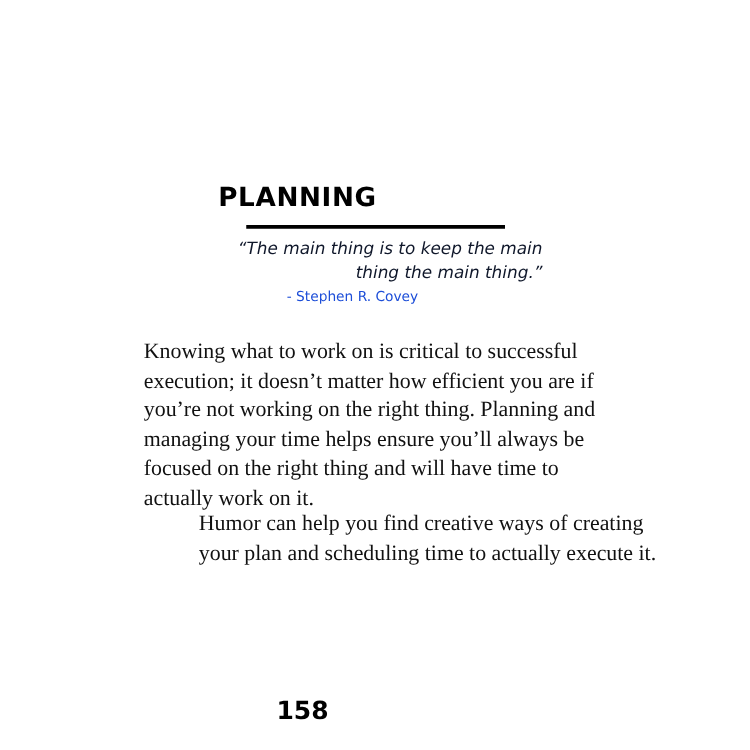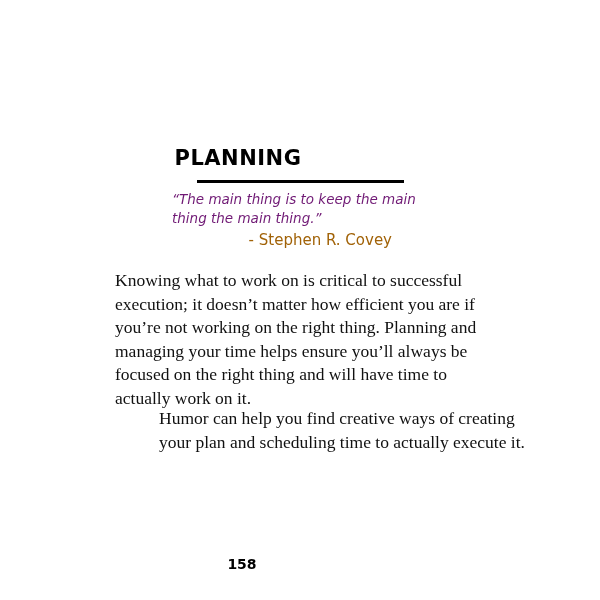--- a/index.html
+++ b/index.html
@@ -44,28 +44,29 @@
     position: absolute;
     top: 190px;
     left: 172px;
     width: 262px;
   }
   .quote-text {
     font-family: "DejaVu Sans", sans-serif;
     font-style: italic;
     font-size: 13.5px;
     line-height: 19px;
-    color: #701a75;
+    color: #0f172a;
+    text-align: right;
   }
   .quote-attrib {
     margin-top: 3px;
-    text-align: right;
+    text-align: center;
     font-family: "DejaVu Sans", sans-serif;
-    font-size: 15px;
-    color: #a16207;
+    font-size: 11px;
+    color: #1d4ed8;
     padding-right: 42px;
   }
   .body-block {
     position: absolute;
     left: 115px;
     width: 375px;
   }
   .para {
     font-family: "Liberation Serif", serif;
     font-size: 17.5px;
@@ -76,21 +77,21 @@
   .para-1 { top: 269px; }
   .para-2 { top: 407px; margin-left: 44px; }
   .page-number {
     position: absolute;
     top: 556px;
     left: 0;
     width: 484px;
     text-align: center;
     font-family: "DejaVu Sans", sans-serif;
     font-weight: bold;
-    font-size: 14px;
+    font-size: 20px;
     color: #000000;
   }
 </style>
 </head>
 <body>
 
 <div class="page">
 
   <div class="chapter-title">PLANNING</div>
 

